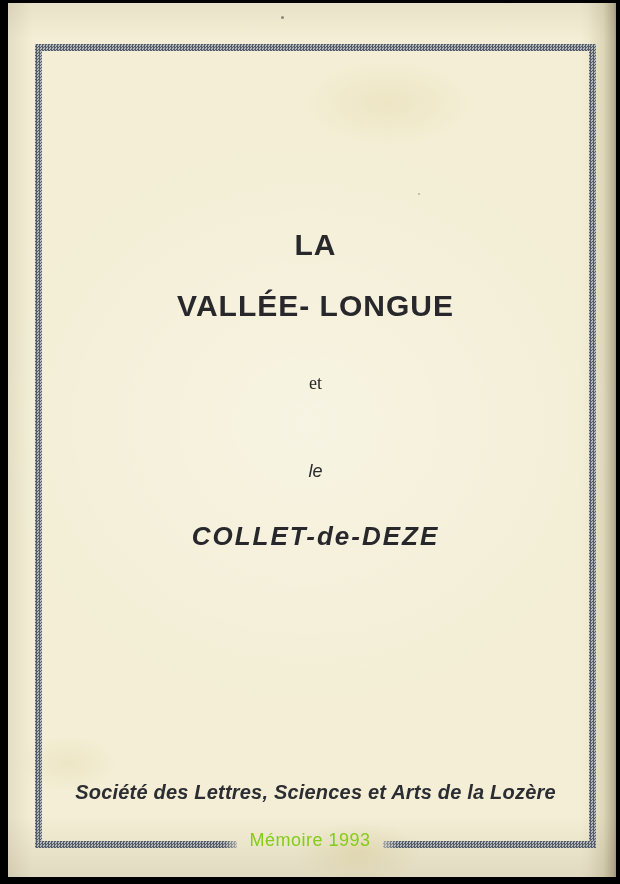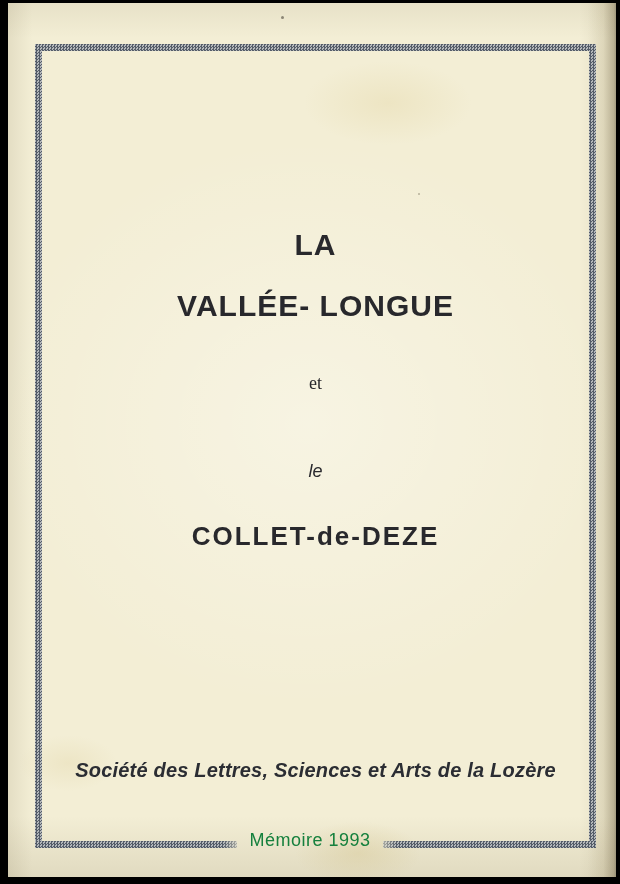--- a/index.html
+++ b/index.html
@@ -66,31 +66,31 @@
     left: 35px; width: 561px;
     text-align: center;
     line-height: 1;
     color: var(--ink);
     white-space: pre;
   }
   .t-la      { top: 230px; font-size: 30px; font-weight: 700; letter-spacing: 1px; }
   .t-vallee  { top: 291px; font-size: 30px; font-weight: 700; letter-spacing: 1px; }
   .t-et      { top: 374px; font-size: 18px; font-weight: 400; font-family: Liberation Serif, serif; }
   .t-le      { top: 462px; font-size: 18px; font-weight: 400; font-style: italic; }
-  .t-collet  { top: 523px; font-size: 26px; font-weight: 700; letter-spacing: 2px; }
+  .t-collet  { top: 523px; font-size: 26px; font-weight: 700; letter-spacing: 2px; font-style: italic; }
   .t-publisher {
-    top: 760px; font-size: 20px; font-weight: 700; font-style: italic;
+    top: 782px; font-size: 20px; font-weight: 700; font-style: italic;
     letter-spacing: 0.2px; color: #2b2d33;
   }
   .t-memoire {
     position: absolute;
     left: 237px; top: 831px; width: 146px;
     text-align: center; line-height: 1;
     font-size: 18px; font-weight: 400;
-    color: #15803d; letter-spacing: 0.5px;
+    color: #84cc16; letter-spacing: 0.5px;
     white-space: pre;
   }
   
   .speck { position: absolute; border-radius: 50%; background: rgba(60,55,45,0.55); }
   .speck-1 { left: 281px; top: 16px; width: 3px; height: 3px; }
   .speck-2 { left: 418px; top: 193px; width: 2px; height: 2px; background: rgba(90,80,60,0.4); }
 </style>
 </head>
 <body>
 

